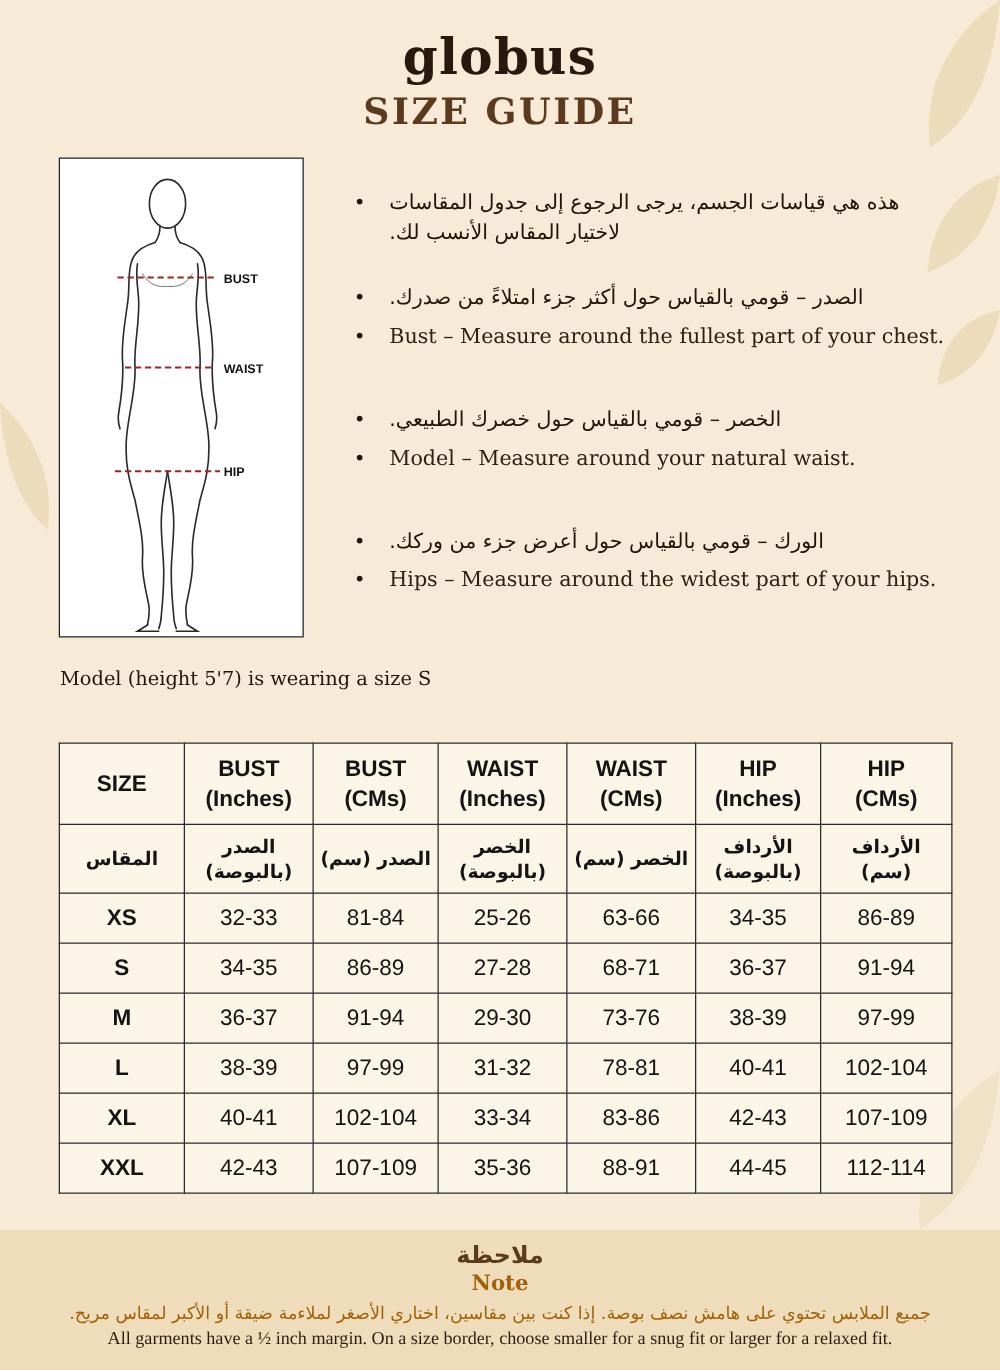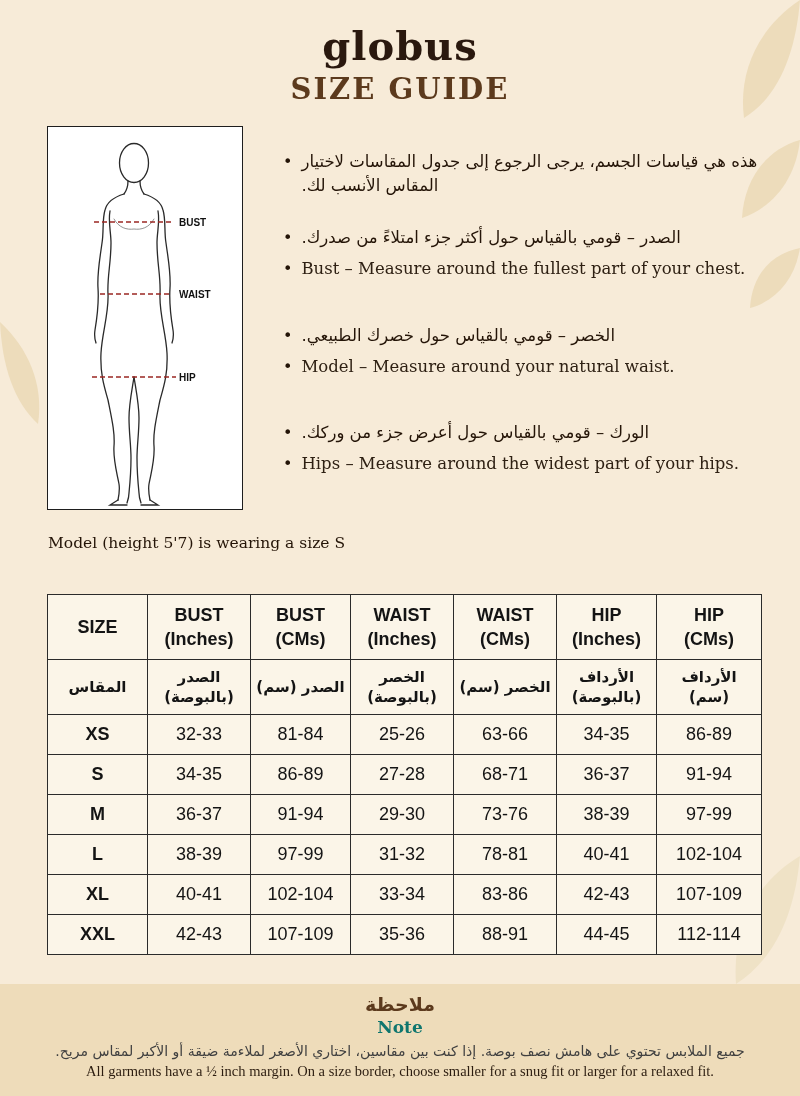--- a/index.html
+++ b/index.html
@@ -14,21 +14,21 @@
   .title{top:72px;left:0;width:800px;text-align:center;
          font-family:"DejaVu Serif",serif;font-weight:700;font-size:29px;
          letter-spacing:2px;color:#5c3a1d;}
 
   .figure-box{left:47px;top:126px;width:196px;height:384px;background:#ffffff;
               border:1.5px solid #1e1e1e;box-sizing:border-box;}
   .figure-box svg{display:block;}
 
   .bullets{left:283px;top:150px;width:480px;}
   .group{margin-bottom:26px;}
-  .b-item{display:flex;gap:9px;margin-bottom:7px;}
+  .b-item{display:flex;gap:19px;margin-bottom:7px;}
   .b-dot::before{content:"•";font-size:16px;line-height:1.5;color:#241407;}
   .ar-text{direction:rtl;text-align:left;font-family:"DejaVu Sans",sans-serif;
            font-size:16.5px;line-height:1.45;color:#241407;flex:1;}
   .en-text{font-family:"DejaVu Serif",serif;font-size:16.5px;line-height:1.5;
            color:#2e2013;flex:1;}
 
   .model-note{left:48px;top:531px;width:420px;}
   .model-ar{direction:rtl;text-align:left;font-size:15.5px;color:#241407;}
   .model-en{font-family:"DejaVu Serif",serif;font-size:15.5px;color:#241407;margin-top:3px;}
 
@@ -40,22 +40,22 @@
         font-size:18px;line-height:1.35;height:64px;}
   .head-ar th{font-family:"DejaVu Sans",sans-serif;font-weight:700;
         font-size:15px;line-height:1.35;height:54px;direction:rtl;}
   .size-table tbody td{font-family:"Liberation Sans",sans-serif;font-size:18px;height:39px;}
   .size-table tbody td.size-cell{font-weight:700;}
 
   .note-band{left:0;top:984px;width:800px;height:112px;background:#eedcba;
         text-align:center;z-index:2;}
   .note-title-ar{margin-top:9px;font-size:19px;font-weight:700;color:#5c3a1d;}
   .note-title-en{margin-top:2px;font-family:"DejaVu Serif",serif;font-size:17px;
-        font-weight:700;color:#0f766e;}
-  .note-body-ar{margin-top:6px;font-size:14px;color:#404040;direction:rtl;padding:0 8px;}
+        font-weight:700;color:#a16207;}
+  .note-body-ar{margin-top:6px;font-size:14px;color:#a16207;direction:rtl;padding:0 8px;}
   .note-body-en{margin-top:4px;font-family:"Liberation Serif",serif;font-size:14.5px;
         color:#2c1d10;padding:0 8px;}
 </style>
 </head>
 <body>
 
 <div class="page">
 
   <svg class="leaf" style="right:0;top:0;" width="150" height="330" viewBox="0 0 150 330">
     <path d="M150,0 C108,28 88,72 94,118 C130,96 146,50 150,0" fill="#eddcbb"></path>

